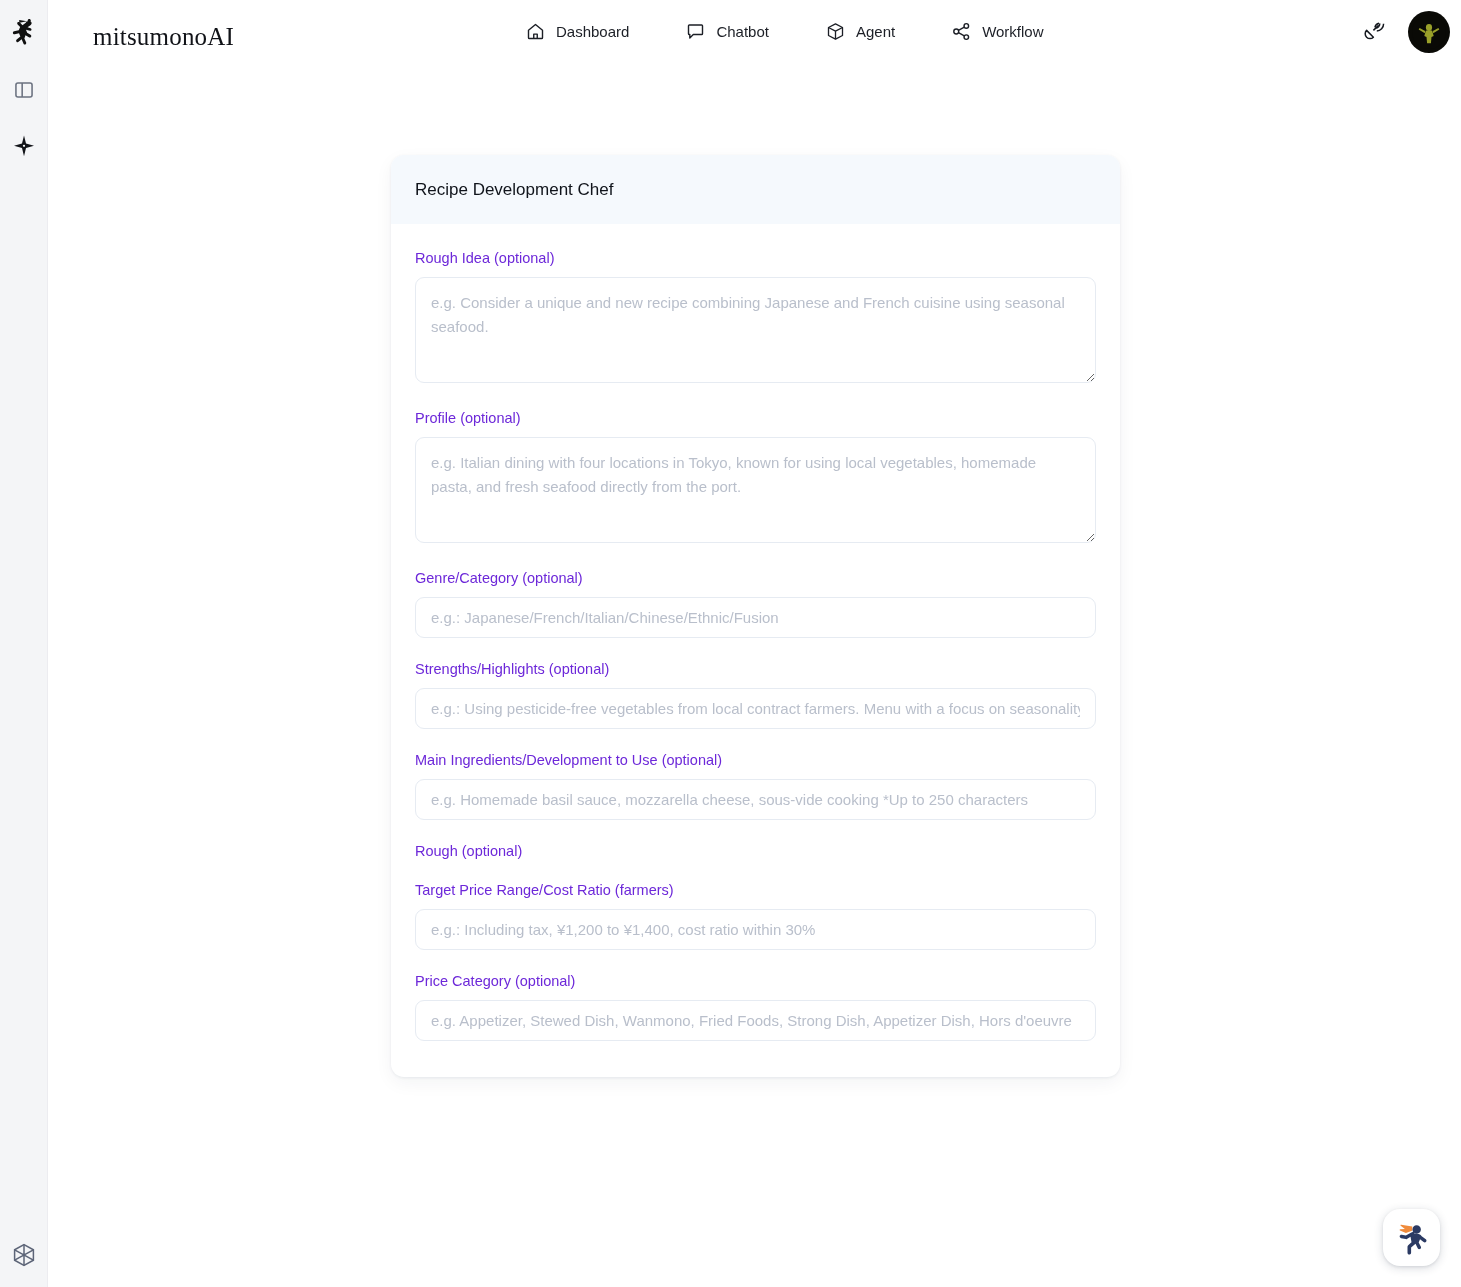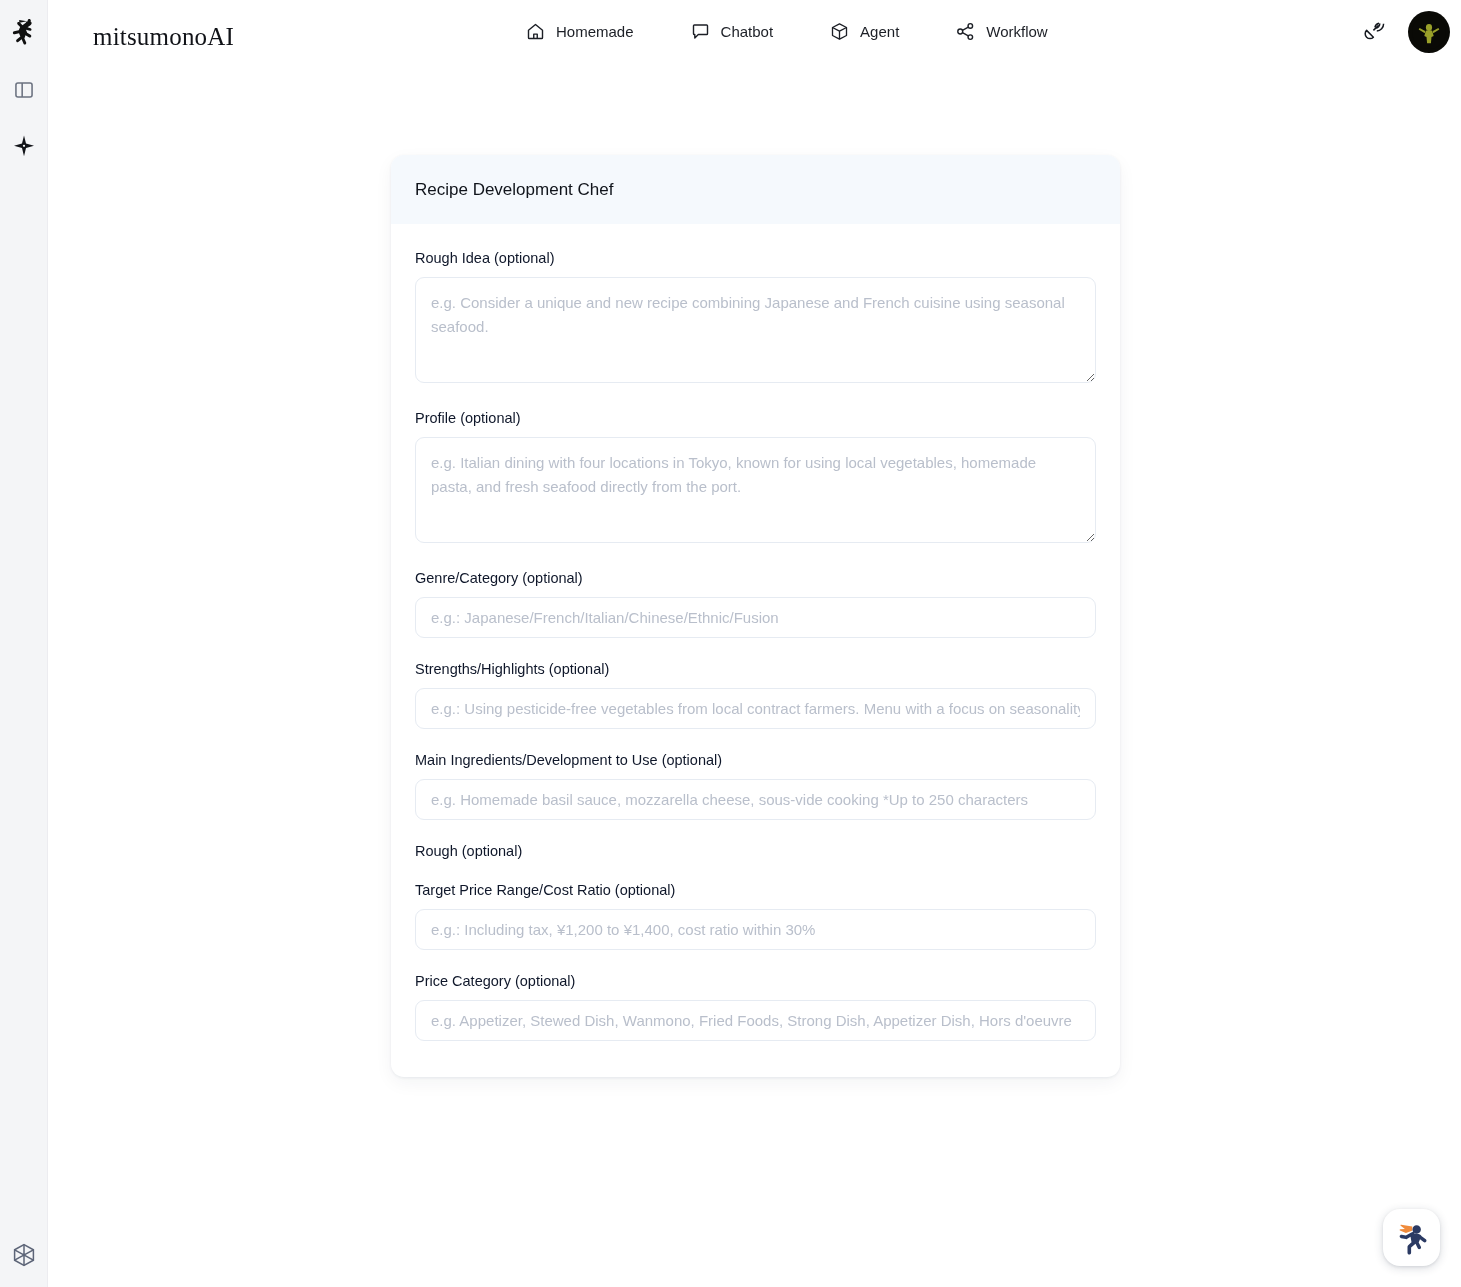--- a/index.html
+++ b/index.html
@@ -101,21 +101,21 @@
     border-radius: 13px 13px 0 0;
     padding: 25px 24px 24px 24px;
   }
   .card-title { font-size: 17px; font-weight: normal; color: #10141b; }
   .card-body { padding: 26px 24px 36px 24px; }
 
   .field { margin-bottom: 23px; }
   .field:last-child { margin-bottom: 0; }
   .field-label {
     display: block;
-    font-size: 14.5px; color: #0f172a;
+    font-size: 14.5px; color: #6d28d9;
     margin-bottom: 11px;
   }
   .tinput, .tarea {
     width: 681px;
     border: 1px solid #e6ebf2;
     border-radius: 9px;
     background: #fff;
     font-family: "Liberation Sans", sans-serif;
     font-size: 15px; color: #1a1d24;
     padding: 13px 15px;
@@ -188,21 +188,21 @@
 
     <div class="nav">
 
       <div class="nav-item">
         <span>
           <svg class="nav-ico" viewBox="0 0 24 24" fill="none" stroke="#1c1f26" stroke-width="1.6" stroke-linejoin="round">
             <path d="M4 10.5 L12 4 L20 10.5 V19 a1 1 0 0 1-1 1 H5 a1 1 0 0 1-1-1 Z"></path>
             <path d="M10 20 v-5 h4 v5"></path>
           </svg>
         </span>
-        <span>Homemade</span>
+        <span>Dashboard</span>
       </div>
 
       <div class="nav-item">
         <span>
           <svg class="nav-ico" viewBox="0 0 24 24" fill="none" stroke="#1c1f26" stroke-width="1.6" stroke-linejoin="round">
             <path d="M5 4.5 h14 a1 1 0 0 1 1 1 v9 a1 1 0 0 1-1 1 H9.5 L5.5 19.5 V15.5 H5 a1 1 0 0 1-1-1 v-9 a1 1 0 0 1 1-1 Z"></path>
           </svg>
         </span>
         <span>Chatbot</span>
       </div>
@@ -297,21 +297,21 @@
         <div class="field">
           <label class="field-label">Main Ingredients/Development to Use (optional)</label>
           <input class="tinput" type="text" placeholder="e.g. Homemade basil sauce, mozzarella cheese, sous-vide cooking *Up to 250 characters" style="">
         </div>
 
         <div class="field">
           <label class="field-label">Rough (optional)</label>
         </div>
 
         <div class="field">
-          <label class="field-label">Target Price Range/Cost Ratio (optional)</label>
+          <label class="field-label">Target Price Range/Cost Ratio (farmers)</label>
           <input class="tinput" type="text" placeholder="e.g.: Including tax, ¥1,200 to ¥1,400, cost ratio within 30%" style="">
         </div>
 
         <div class="field">
           <label class="field-label">Price Category (optional)</label>
           <input class="tinput" type="text" placeholder="e.g. Appetizer, Stewed Dish, Wanmono, Fried Foods, Strong Dish, Appetizer Dish, Hors d'oeuvre" style="">
         </div>
 
       </div>
     </div>

